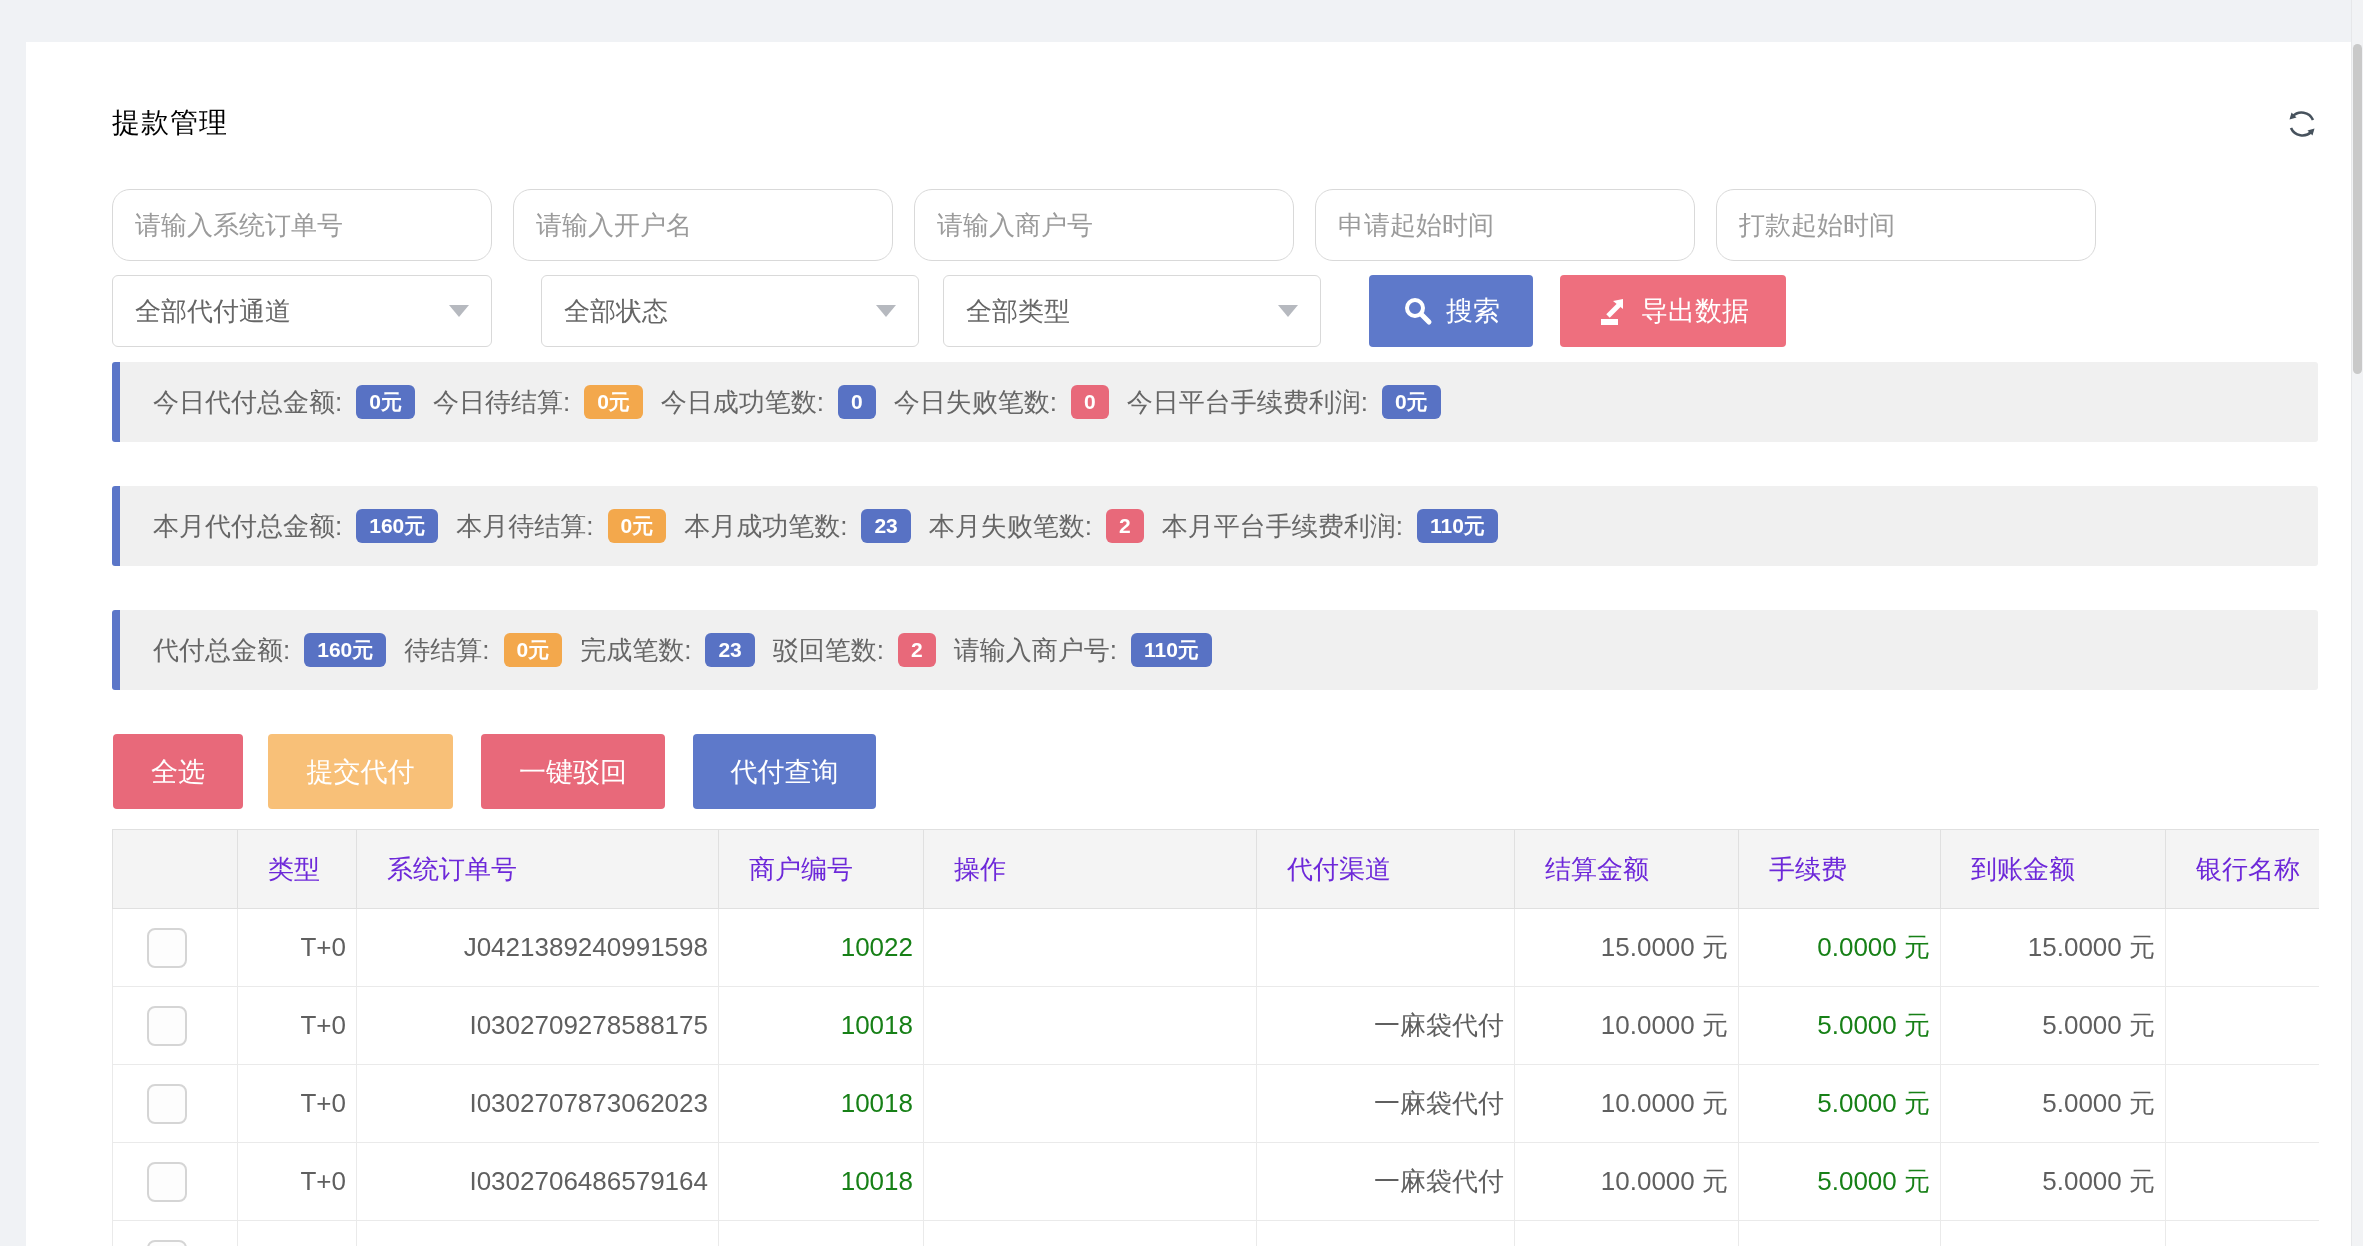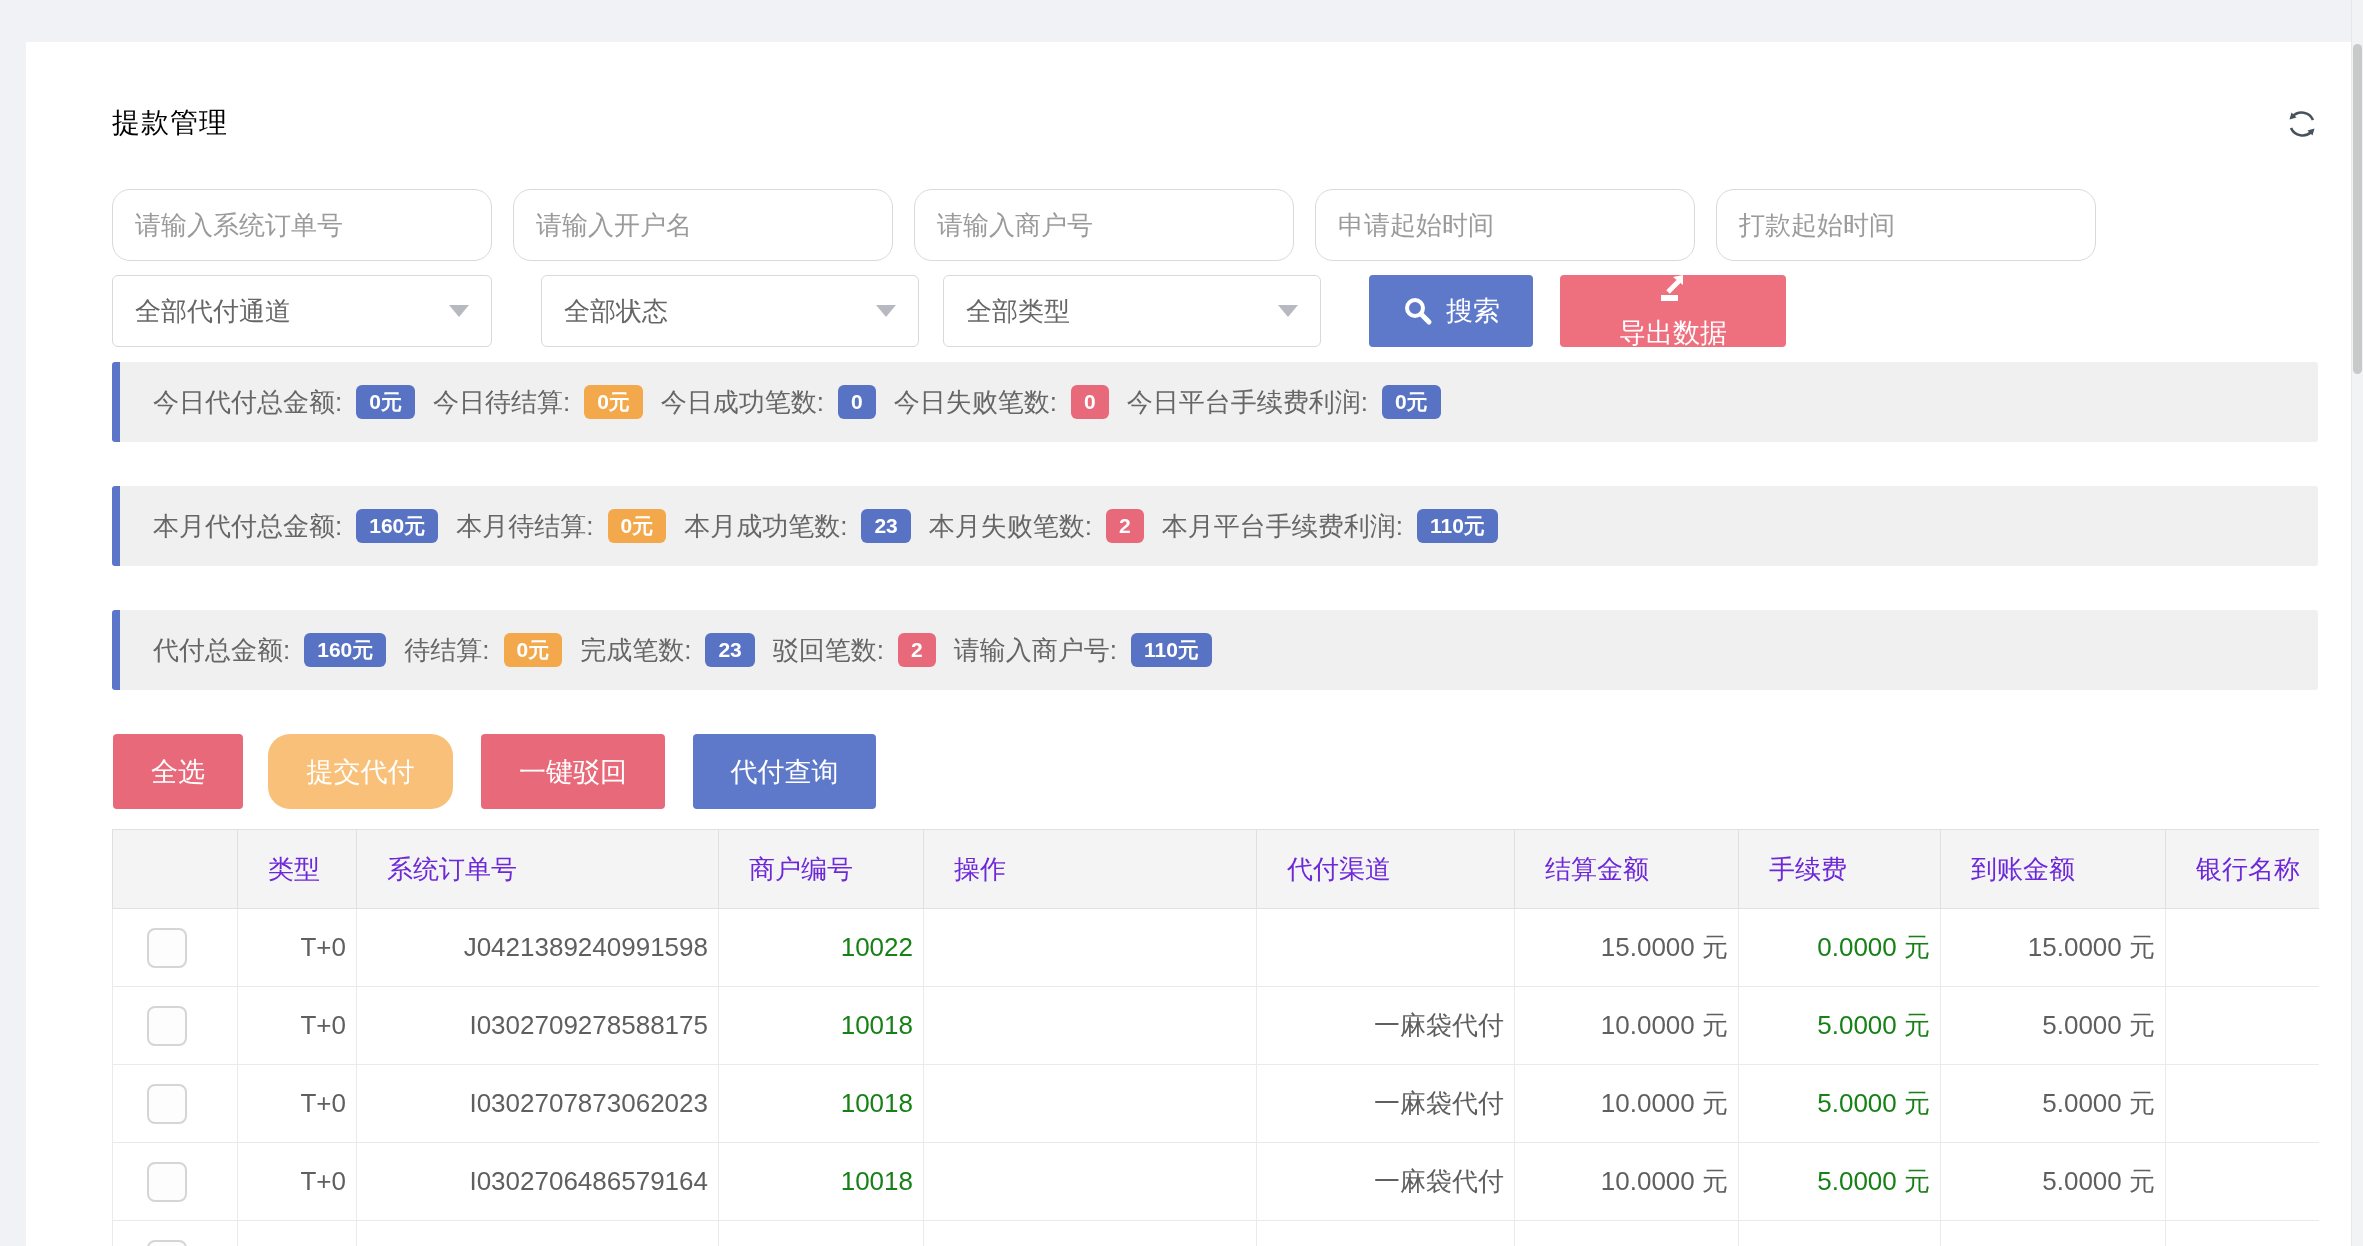--- a/index.html
+++ b/index.html
@@ -23,38 +23,38 @@
        border-radius:6px;background:#fff;display:flex;align-items:center;padding:0 22px;
        font-size:26px;color:#666;cursor:pointer;}
   .sel-1{left:86px;width:380px;} .sel-2{left:515px;width:378px;} .sel-3{left:917px;width:378px;}
   .sel .arrow{position:absolute;right:22px;top:29px;width:0;height:0;
        border-left:10px solid transparent;border-right:10px solid transparent;border-top:12px solid #b6b9bf;}
 
   
   .btn{position:absolute;display:flex;align-items:center;justify-content:center;gap:12px;
        color:#fff;font-size:27px;border-radius:4px;cursor:pointer;border:none;}
   .search-btn{left:1343px;top:233px;width:164px;height:72px;background:#5e79ca;}
-  .export-btn{left:1534px;top:233px;width:226px;height:72px;background:#ee6f7e;flex-direction:column;}
+  .export-btn{left:1534px;top:233px;width:226px;height:72px;background:#ee6f7e;}
 
   
   .stat-bar{position:absolute;left:86px;width:2206px;height:80px;box-sizing:border-box;
             background:#f0f0f0;border-left:8px solid #5b76c8;border-radius:3px;
             display:flex;align-items:center;padding-left:33px;font-size:26px;color:#666;}
   .stat-bar .seg{display:flex;align-items:center;margin-right:18px;}
   .stat-bar .lbl{margin-right:14px;white-space:nowrap;}
   .badge{display:inline-block;padding:2px 13px;border-radius:6px;color:#fff;
          font-size:21px;font-weight:bold;line-height:30px;white-space:nowrap;}
   .badge-blue{background:#5872c4;} .badge-orange{background:#f3a84c;} .badge-red{background:#e8697a;}
   .bar-today{top:320px;} .bar-month{top:444px;} .bar-total{top:568px;}
 
   
   .action-btn{position:absolute;top:692px;height:75px;display:flex;align-items:center;
               justify-content:center;color:#fff;font-size:27px;border-radius:4px;cursor:pointer;}
   .act-1{left:87px;width:130px;background:#e8697a;}
-  .act-2{left:242px;width:185px;background:#f8c078;border-radius:22px;}
+  .act-2{left:242px;width:185px;background:#f8c078;}
   .act-3{left:455px;width:184px;background:#e8697a;}
   .act-4{left:667px;width:183px;background:#5e79ca;}
 
   
   .table-wrap{position:absolute;left:86px;top:787px;width:2207px;height:519px;overflow:hidden;}
   table{border-collapse:collapse;table-layout:fixed;width:2506px;background:#fff;}
   th,td{box-sizing:border-box;border:1px solid #e6e6e6;font-weight:normal;text-align:left;
         padding:0 10px 0 30px;font-size:26px;color:#5f5f5f;overflow:hidden;white-space:nowrap;}
   thead th{height:79px;background:#f4f4f4;border-color:#e0e0e0;color:#6d28d9;}
   tbody td{height:78px;border-color:#eaeaea;text-align:right;}

